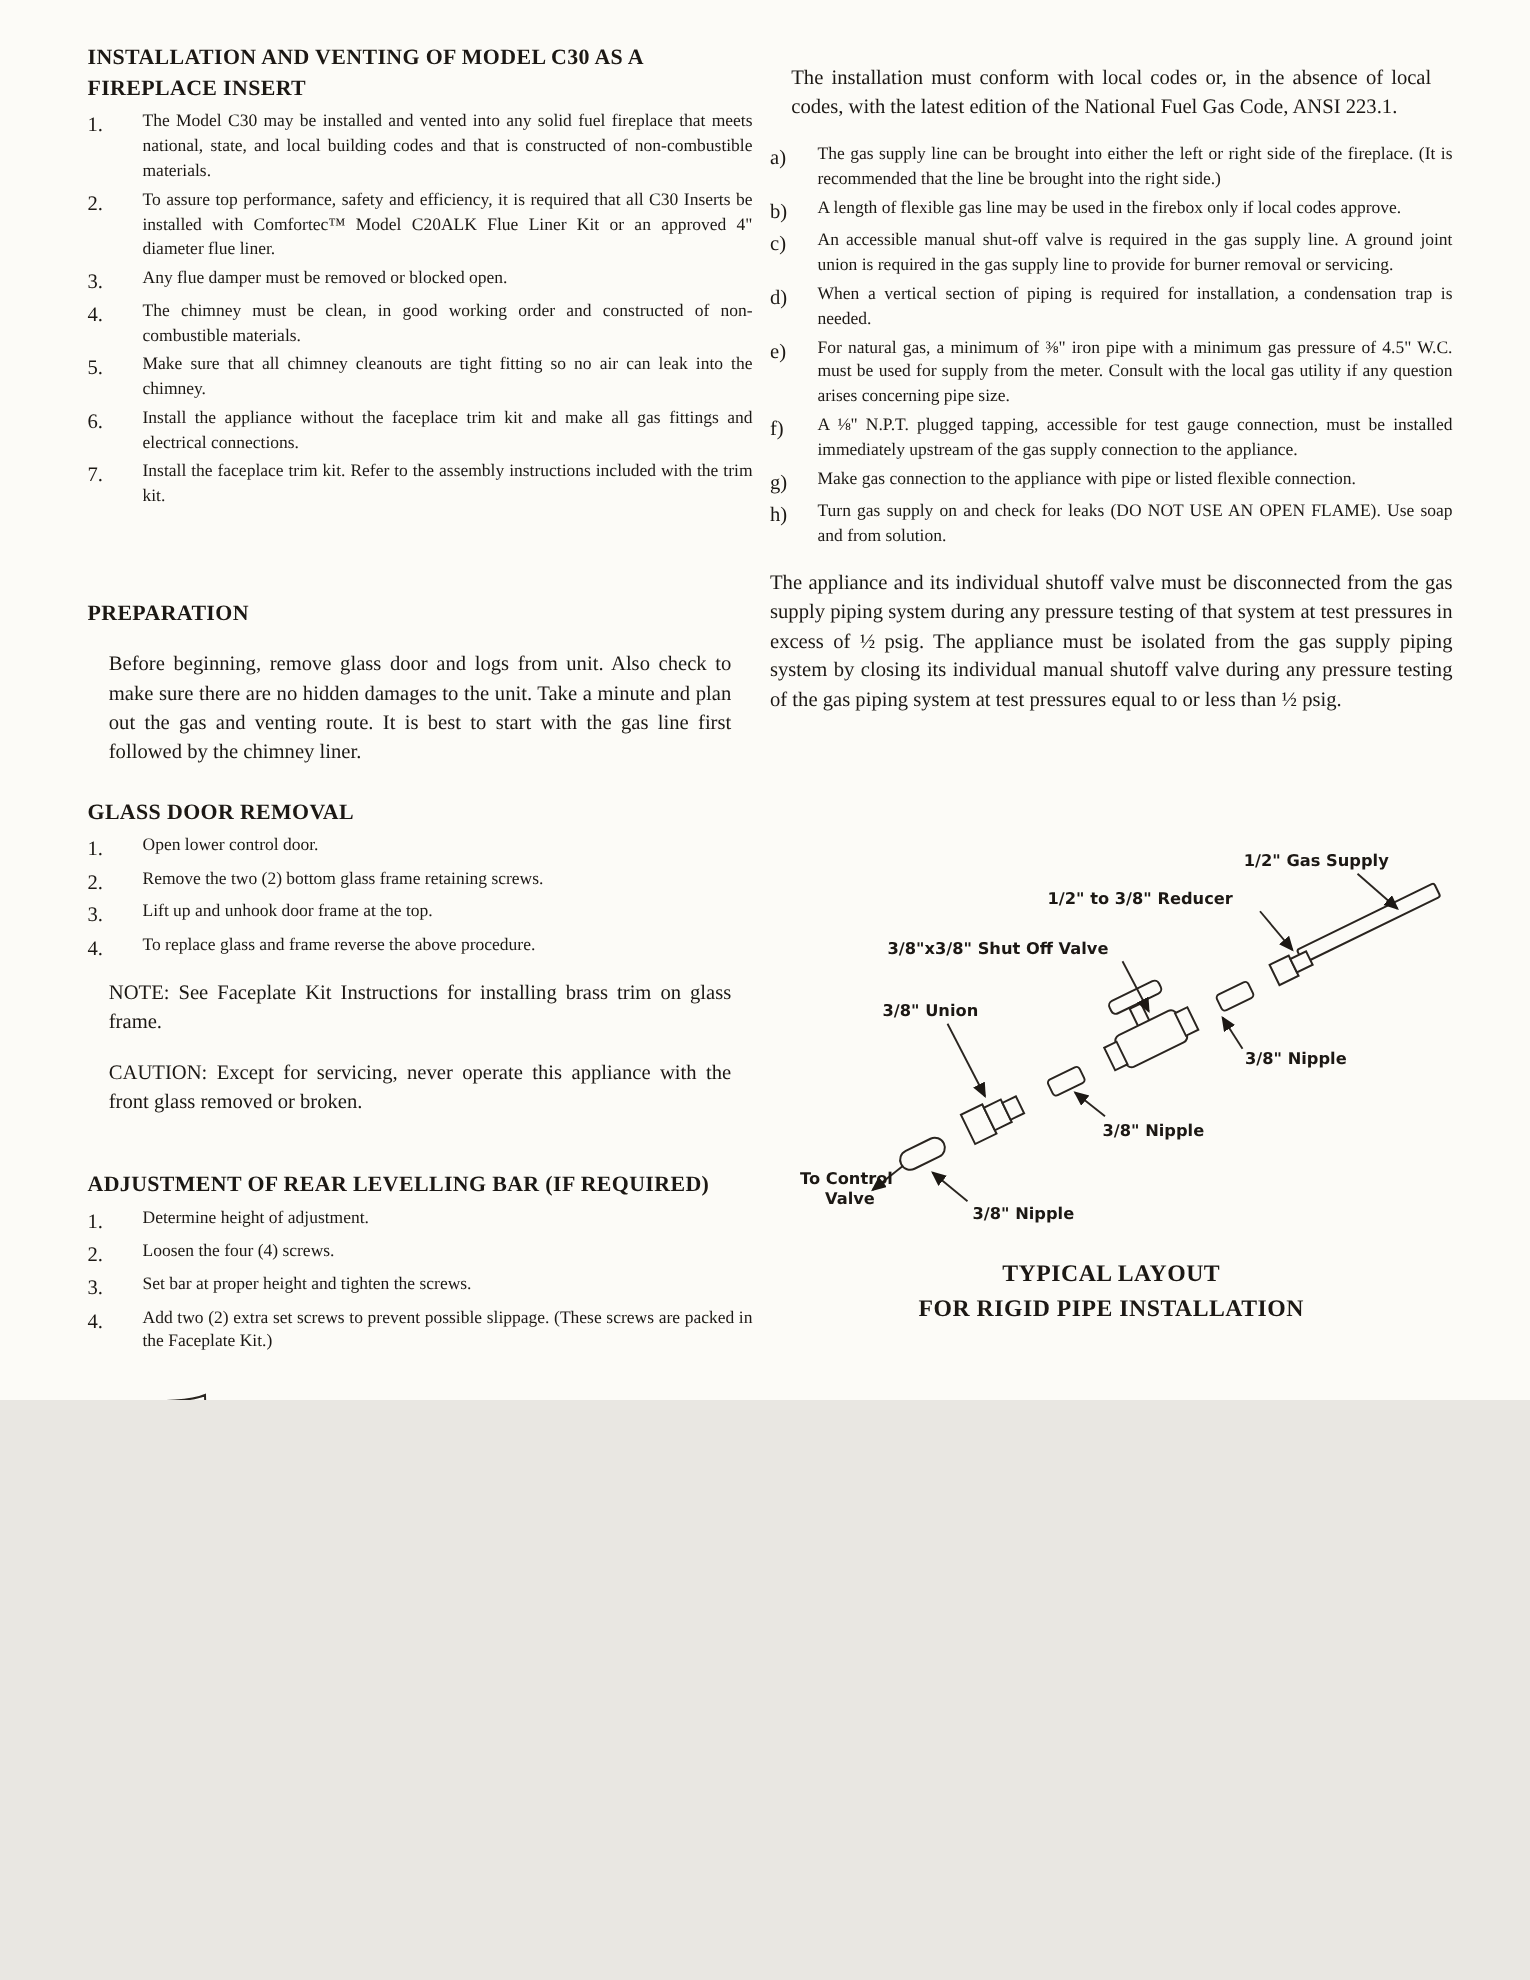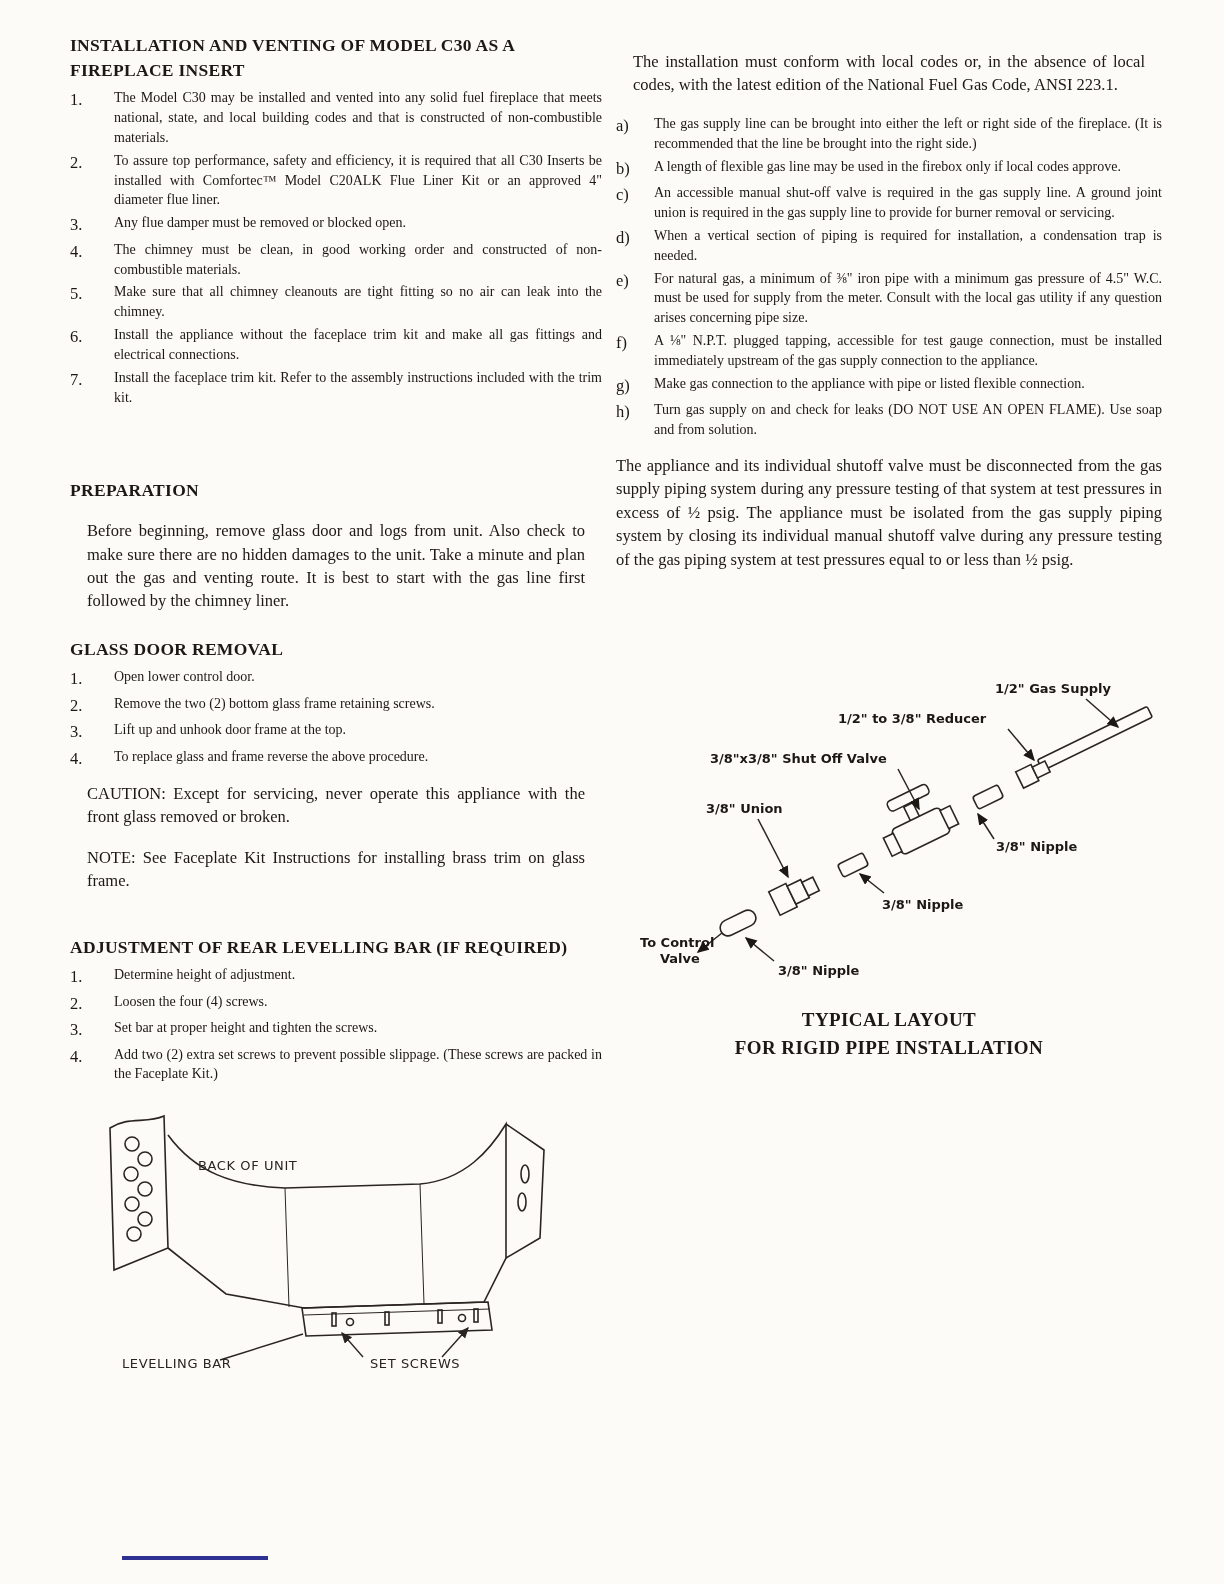--- a/index.html
+++ b/index.html
@@ -5,21 +5,21 @@
   * { box-sizing: border-box; }
   html, body { margin: 0; padding: 0; }
   body {
     width: 1224px; height: 1584px;
     background: #e9e7e2;
     font-family: "Liberation Serif", serif;
     color: #1c1814;
   }
   .page {
     position: relative;
-    width: 1224px; height: 1584px;
+    width: 1224px; height: 1120px;
     background: #fcfbf7;
     overflow: hidden;
   }
   .col { position: absolute; top: 33px; }
   .col-left  { left: 70px;  width: 532px; }
   .col-right { left: 616px; width: 546px; }
 
   .h {
     font-weight: 700;
     font-size: 17.5px;
@@ -133,22 +133,22 @@
       </div>
       <div class="row">
         <span class="marker">3.</span>
         <span class="txt">Lift up and unhook door frame at the top.</span>
       </div>
       <div class="row">
         <span class="marker">4.</span>
         <span class="txt">To replace glass and frame reverse the above procedure.</span>
       </div>
     </div>
+    <p class="body-txt mt-para">NOTE: See Faceplate Kit Instructions for installing brass trim on glass frame.</p>
     <p class="body-txt mt-para">CAUTION: Except for servicing, never operate this appliance with the front glass removed or broken.</p>
-    <p class="body-txt mt-para">NOTE: See Faceplate Kit Instructions for installing brass trim on glass frame.</p>
 
     <h2 class="h mt-adj">ADJUSTMENT OF REAR LEVELLING BAR (IF REQUIRED)</h2>
     <div class="olist">
       <div class="row">
         <span class="marker">1.</span>
         <span class="txt">Determine height of adjustment.</span>
       </div>
       <div class="row">
         <span class="marker">2.</span>
         <span class="txt">Loosen the four (4) screws.</span>

